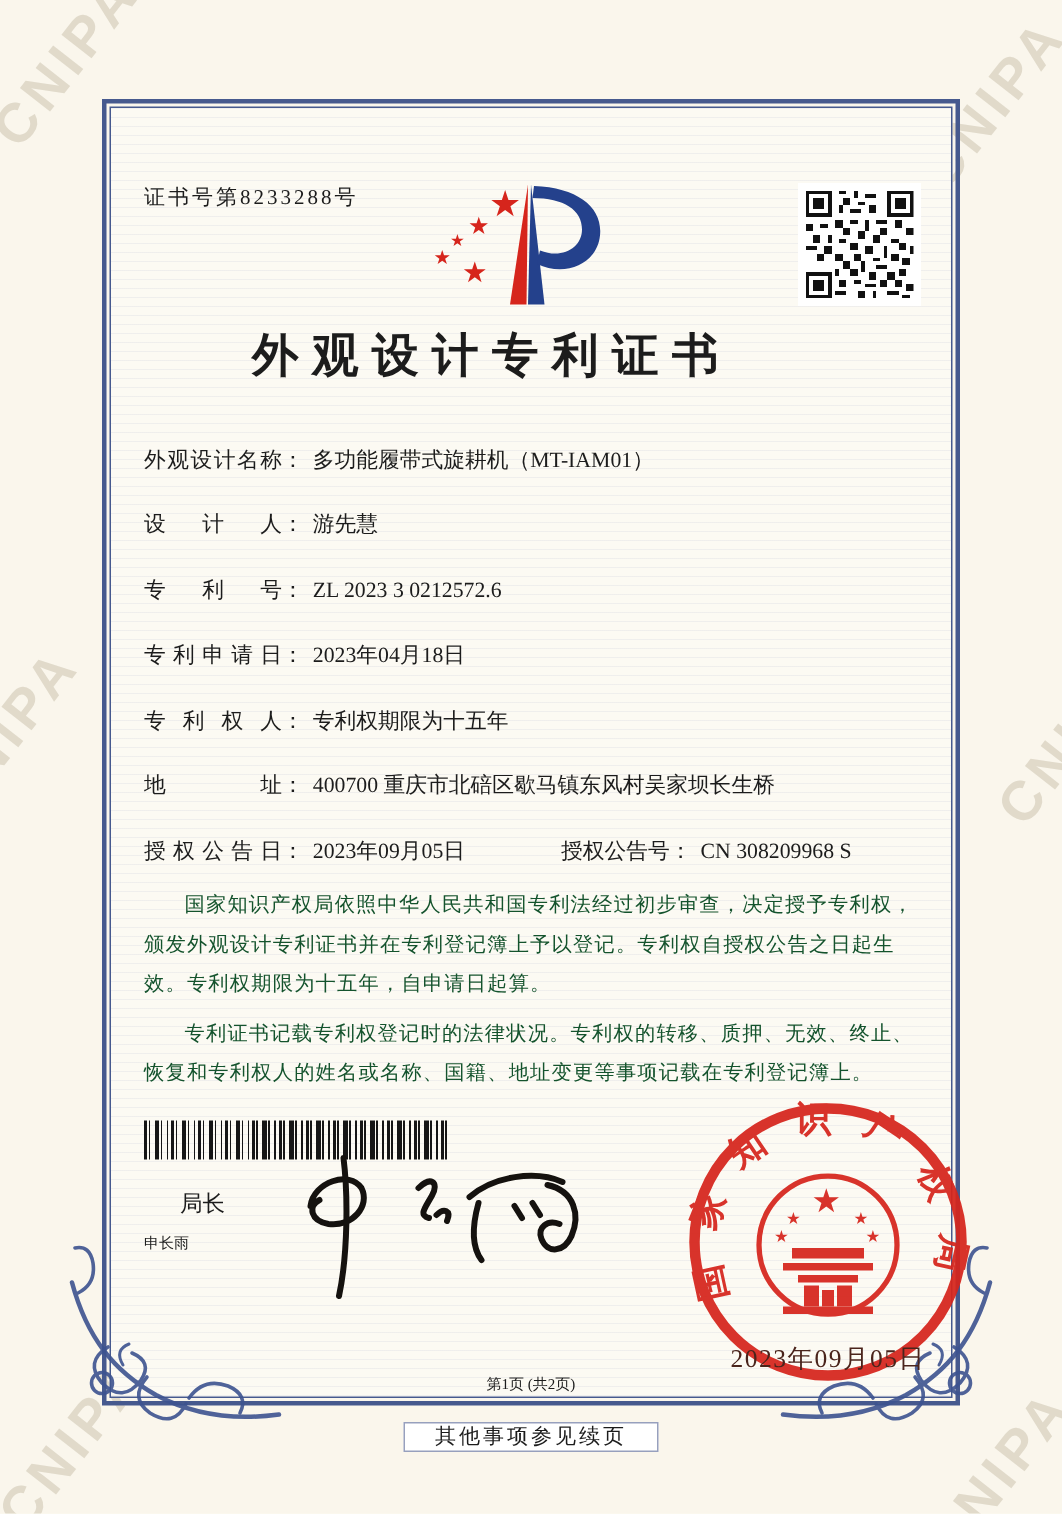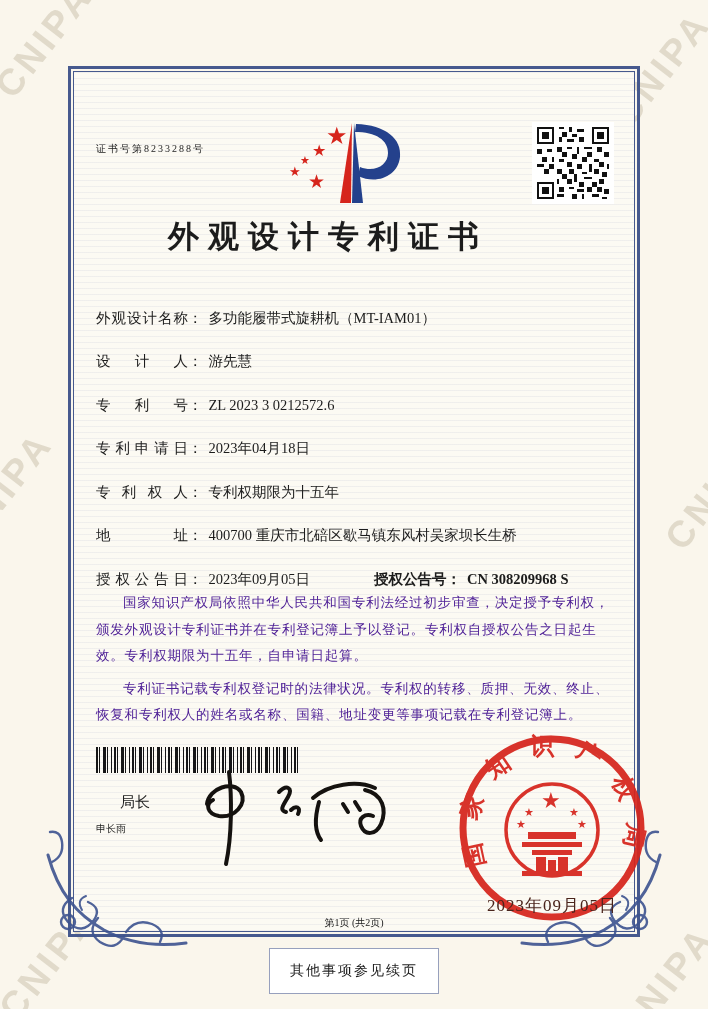--- a/index.html
+++ b/index.html
@@ -8,39 +8,39 @@
   
   .wm{position:absolute;font-family:"Liberation Sans",sans-serif;font-weight:bold;font-size:37px;letter-spacing:4px;color:rgba(176,163,138,0.34);transform:rotate(-52deg);white-space:nowrap;pointer-events:none;}
   
   .frame{position:absolute;left:68px;top:66px;width:566px;height:865px;border:3px solid #46598e;}
   .frame-inner{position:absolute;inset:2px;border:1px solid #46598e;background-color:#fcfaf3;
     background-image:repeating-linear-gradient(to bottom, rgba(128,138,182,0.10) 0 1px, rgba(255,255,255,0) 1px 6px);}
   .corner{position:absolute;width:150px;height:150px;z-index:4;}
   .corner.bl{left:42px;top:800px;}
   .corner.br{right:42px;top:800px;transform:scaleX(-1);}
   
-  .cert-no{position:absolute;left:96px;top:142px;font-size:10px;letter-spacing:2px;z-index:5;}
+  .cert-no{position:absolute;left:96px;top:123px;font-size:14px;letter-spacing:2px;z-index:5;}
   .logo{position:absolute;left:288px;top:110px;width:132px;height:96px;z-index:5;}
   .qr-wrap{position:absolute;left:532px;top:122px;width:82px;height:82px;background:#fff;z-index:5;}
   .qr-wrap svg{position:absolute;inset:5px;}
   .title{position:absolute;left:68px;top:216px;width:520px;text-align:center;font-size:31px;font-weight:bold;letter-spacing:9px;z-index:5;}
-  .field-row{position:absolute;left:96px;width:520px;font-size:14.5px;z-index:5;white-space:nowrap;margin-top:12px;}
+  .field-row{position:absolute;left:96px;width:520px;font-size:14.5px;z-index:5;white-space:nowrap;}
   .flabel{display:inline-block;width:92px;text-align:justify;text-align-last:justify;vertical-align:bottom;}
   .colon{margin-right:6px;}
-  .grant2{position:absolute;left:278px;top:0;font-weight:bold;}
-  .paras{position:absolute;left:96px;top:590px;width:520px;font-size:13.5px;line-height:26.5px;letter-spacing:0.8px;z-index:5;color:#4c1d95;}
+  .grant2{position:absolute;left:278px;top:0;}
+  .paras{position:absolute;left:96px;top:590px;width:520px;font-size:13.5px;line-height:26.5px;letter-spacing:0.8px;z-index:5;color:#14532d;}
   .paras p{margin:0 0 6px 0;text-indent:2em;}
   .barcode{position:absolute;left:96px;top:747px;width:204px;height:26px;z-index:5;
     background:repeating-linear-gradient(90deg,#161616 0 2px,transparent 2px 3px,#161616 3px 4px,transparent 4px 7px,#161616 7px 10px,transparent 10px 11px,#161616 11px 12px,transparent 12px 15px,#161616 15px 16px,transparent 16px 18px);}
   .director-title{position:absolute;left:96px;top:793px;font-family:"Liberation Sans",sans-serif;font-size:15px;z-index:5;margin-left:24px;}
   .director-name{position:absolute;left:96px;top:822px;font-family:"Liberation Sans",sans-serif;font-size:10px;z-index:5;}
   .signature{position:absolute;left:185px;top:764px;width:215px;height:108px;z-index:6;}
   .seal{position:absolute;left:450px;top:728px;width:204px;height:204px;z-index:6;}
   .page-num{position:absolute;left:68px;top:916px;width:572px;text-align:center;font-size:10px;z-index:5;}
-  .note-box{position:absolute;left:50%;top:948px;transform:translateX(-50%);background:#fff;border:1px solid #97a0bd;padding:13px 20px;font-size:14px;letter-spacing:2px;z-index:5;white-space:nowrap;}
+  .note-box{position:absolute;left:50%;top:948px;transform:translateX(-50%);background:#fff;border:1px solid #97a0bd;padding:0 20px;font-size:14px;letter-spacing:2px;z-index:5;white-space:nowrap;}
 </style>
 </head>
 <body>
 
 <div class="page">
 
   <span class="wm" style="left:-22px;top:20px;">CNIPA</span>
   <span class="wm" style="left:596px;top:48px;">CNIPA</span>
   <span class="wm" style="left:205px;top:132px;opacity:.6;">CNIPA</span>
   <span class="wm" style="left:420px;top:318px;opacity:.7;">CNIPA</span>

